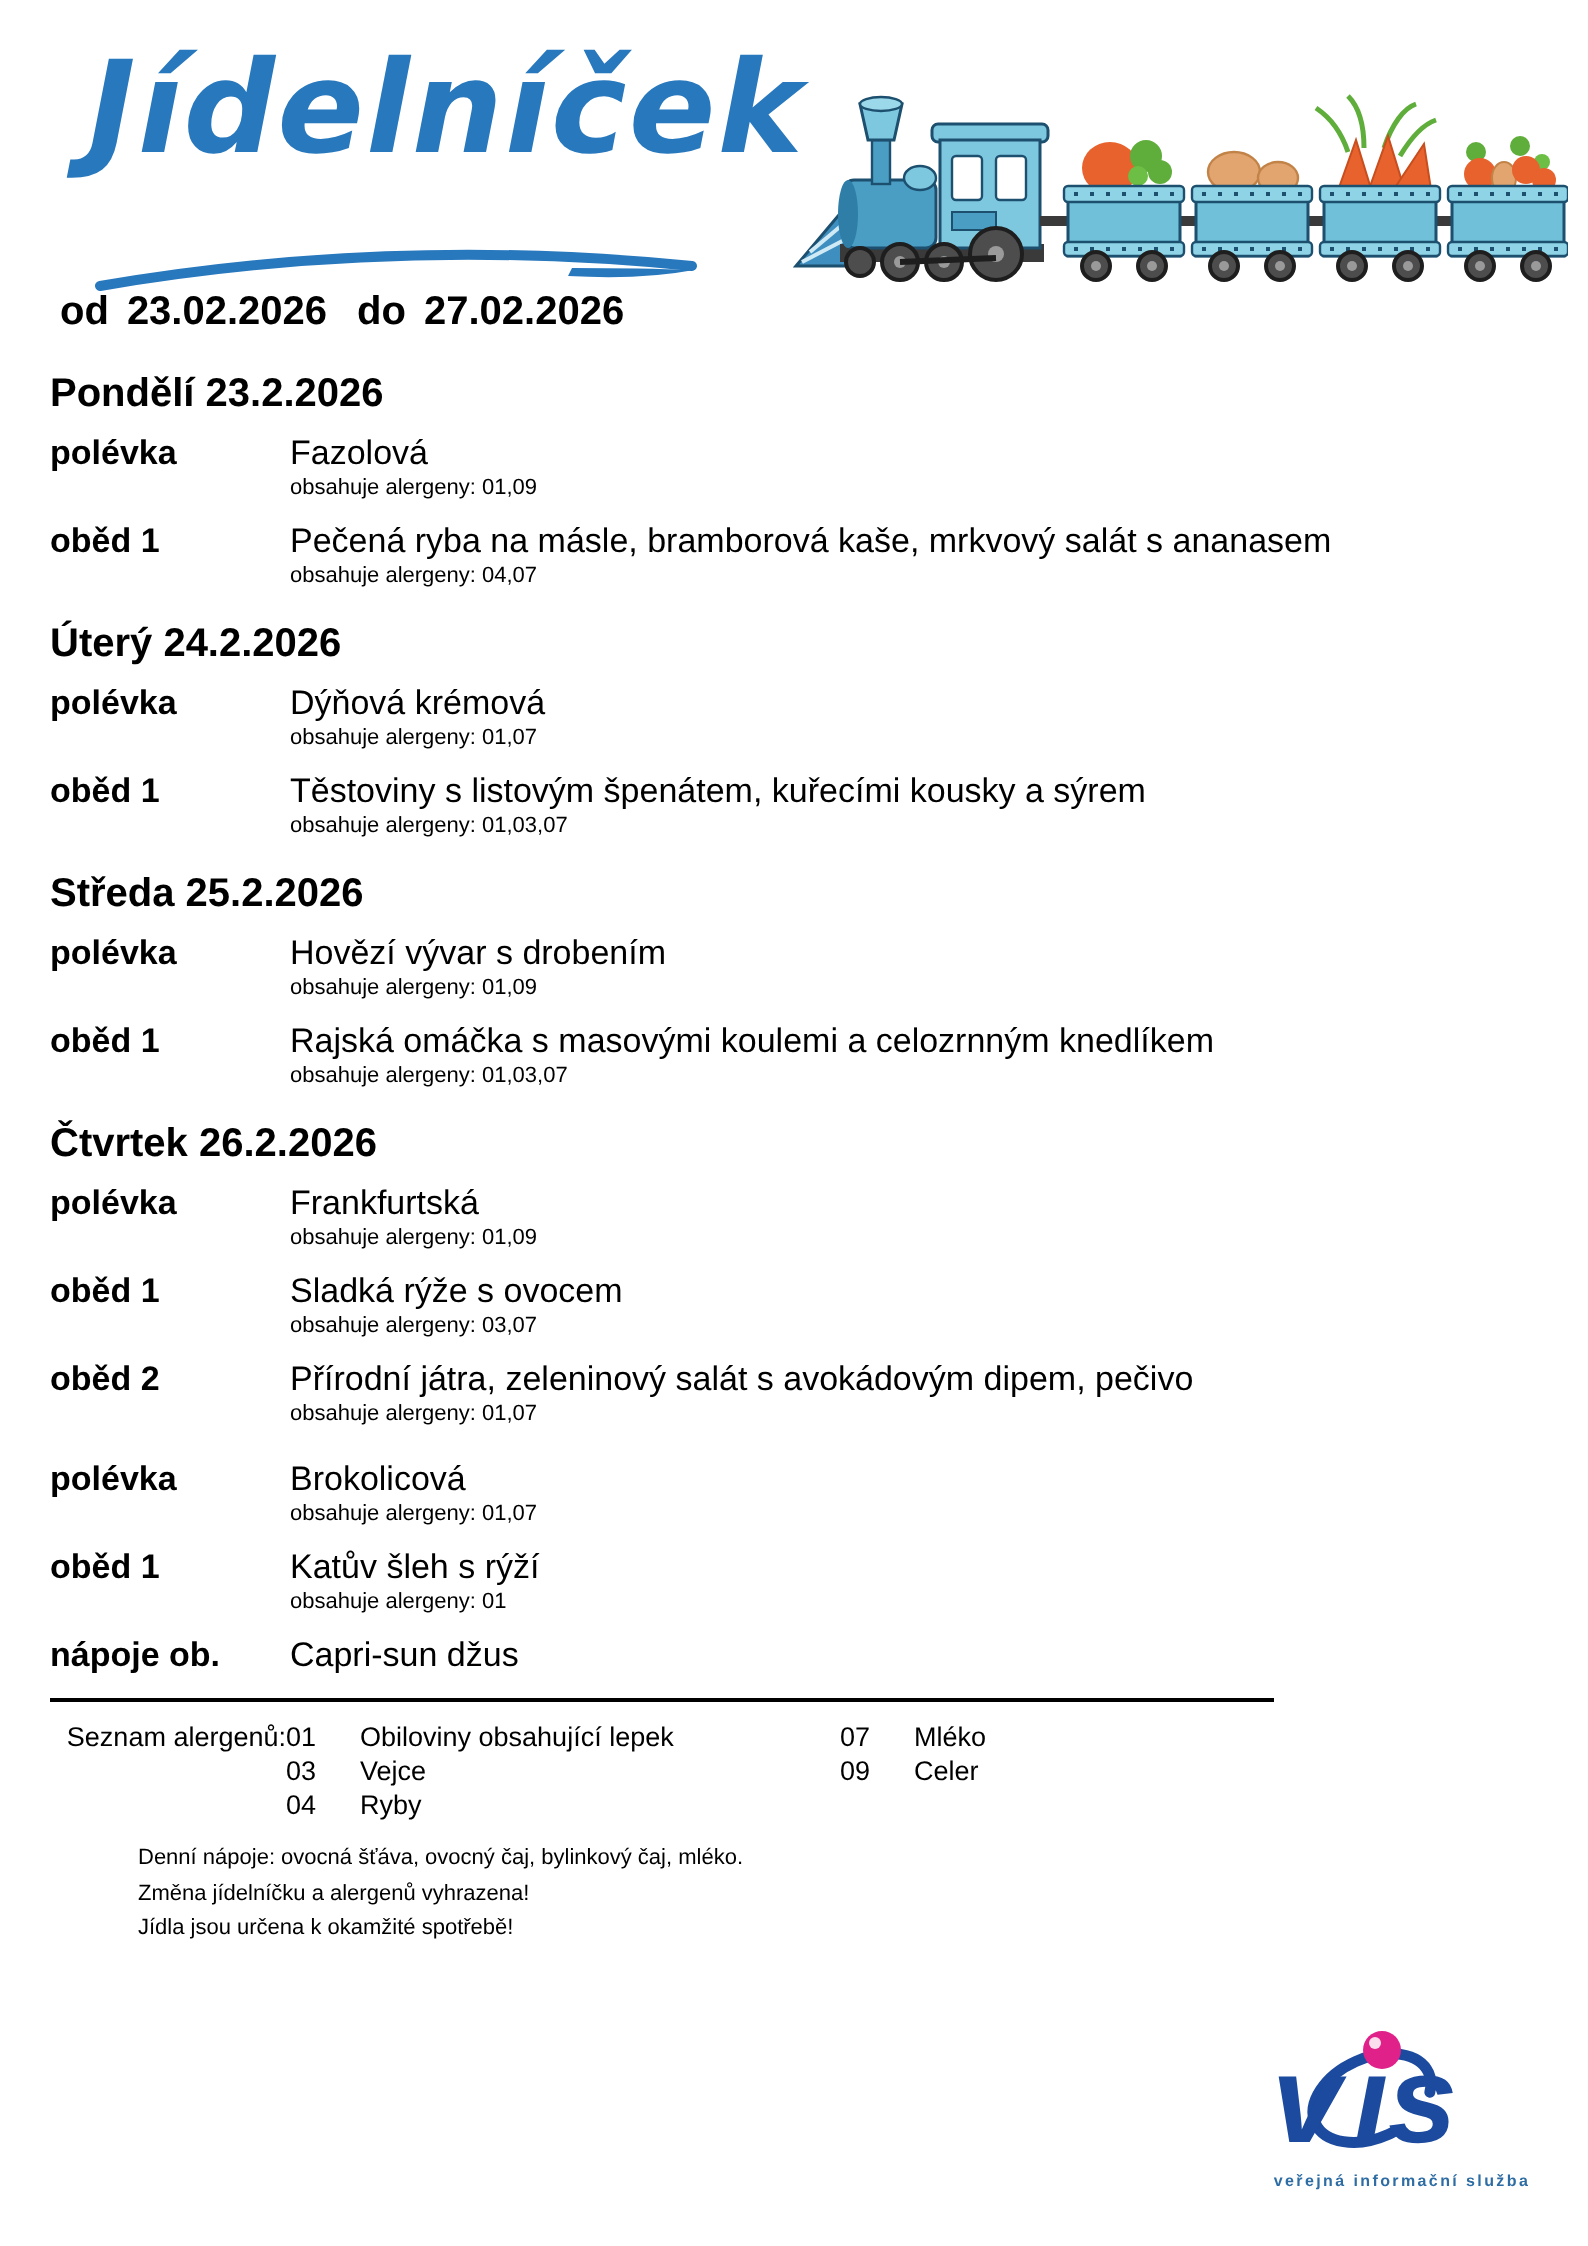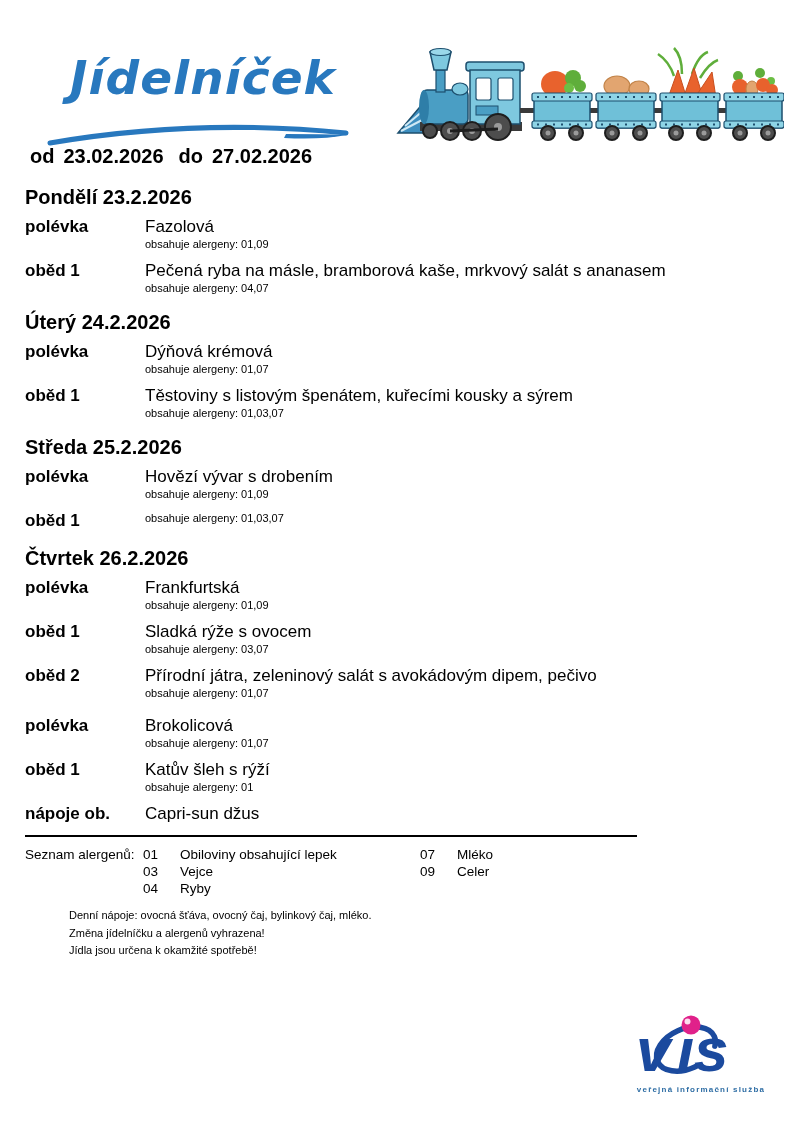--- a/index.html
+++ b/index.html
@@ -3,26 +3,25 @@
 <meta charset="utf-8">
 <title>Jídelníček</title>
 <style>
   * { margin:0; padding:0; box-sizing:border-box; }
   html,body { background:#ffffff; }
   body { font-family:"Liberation Sans", sans-serif; color:#000; }
   .page { position:relative; width:794px; height:1123px; background:#fff; overflow:hidden; margin:0 auto; }
 
   
   .header-title {
-    position:absolute; left:44px; top:50px;
+    position:absolute; left:44px; top:18px;
     font-family:"DejaVu Sans", sans-serif;
     font-weight:bold; font-style:italic;
-    font-size:47px; letter-spacing:1px;
+    font-size:64px; letter-spacing:1px;
     color:#2878BE;
-    margin-left:26px;
   }
   .swoosh { position:absolute; left:46px; top:120px; }
   .train  { position:absolute; left:394px; top:40px; }
 
   .date-range {
     position:absolute; left:30px; top:145px;
     font-size:20px; font-weight:bold; display:flex; align-items:baseline;
   }
   .date-range .lbl  { margin-right:9px; }
   .date-range .val1 { margin-right:15px; }
@@ -36,21 +35,21 @@
   .meal { display:flex; margin-bottom:10px; }
   .meal:last-child { margin-bottom:0; }
   .meal-label { flex:0 0 120px; font-weight:bold; font-size:17px; line-height:20px; }
   .meal-name  { font-size:17px; line-height:20px; }
   .meal-allerg{ font-size:11px; line-height:13px; margin-top:1px; }
 
   .divider { border:0; border-top:2px solid #000; width:612px; margin-top:11px; }
 
   
   .legend { display:flex; margin-top:9px; font-size:13.5px; line-height:17px; }
-  .legend-label { flex:0 0 118px; }
+  .legend-label { flex:0 0 118px;text-align:right; }
   .legend-grid  { display:grid; grid-template-columns:37px 240px 37px auto; }
 
   
   .notes { margin-top:10px; font-size:11px; line-height:17.5px;margin-left:44px; }
 
   
   .vis { position:absolute; left:626px; top:1014px; width:150px; text-align:center; }
   .vis-sub {
     font-size:8px; font-weight:bold; color:#2E6DA4;
     letter-spacing:1.2px; margin-top:1px; white-space:nowrap;
@@ -209,20 +208,21 @@
       <div class="meal">
         <div class="meal-label">polévka</div>
         <div class="meal-body">
           <div class="meal-name">Hovězí vývar s drobením</div>
           <div class="meal-allerg">obsahuje alergeny: 01,09</div>
         </div>
       </div>
       <div class="meal">
         <div class="meal-label">oběd 1</div>
         <div class="meal-body">
+          <div class="meal-name">Rajská omáčka s masovými koulemi a celozrnným knedlíkem</div>
           <div class="meal-allerg">obsahuje alergeny: 01,03,07</div>
         </div>
       </div>
     </section>
 
     <section class="day">
       <h2 class="day-heading">Čtvrtek 26.2.2026</h2>
       <div class="meal">
         <div class="meal-label">polévka</div>
         <div class="meal-body">

